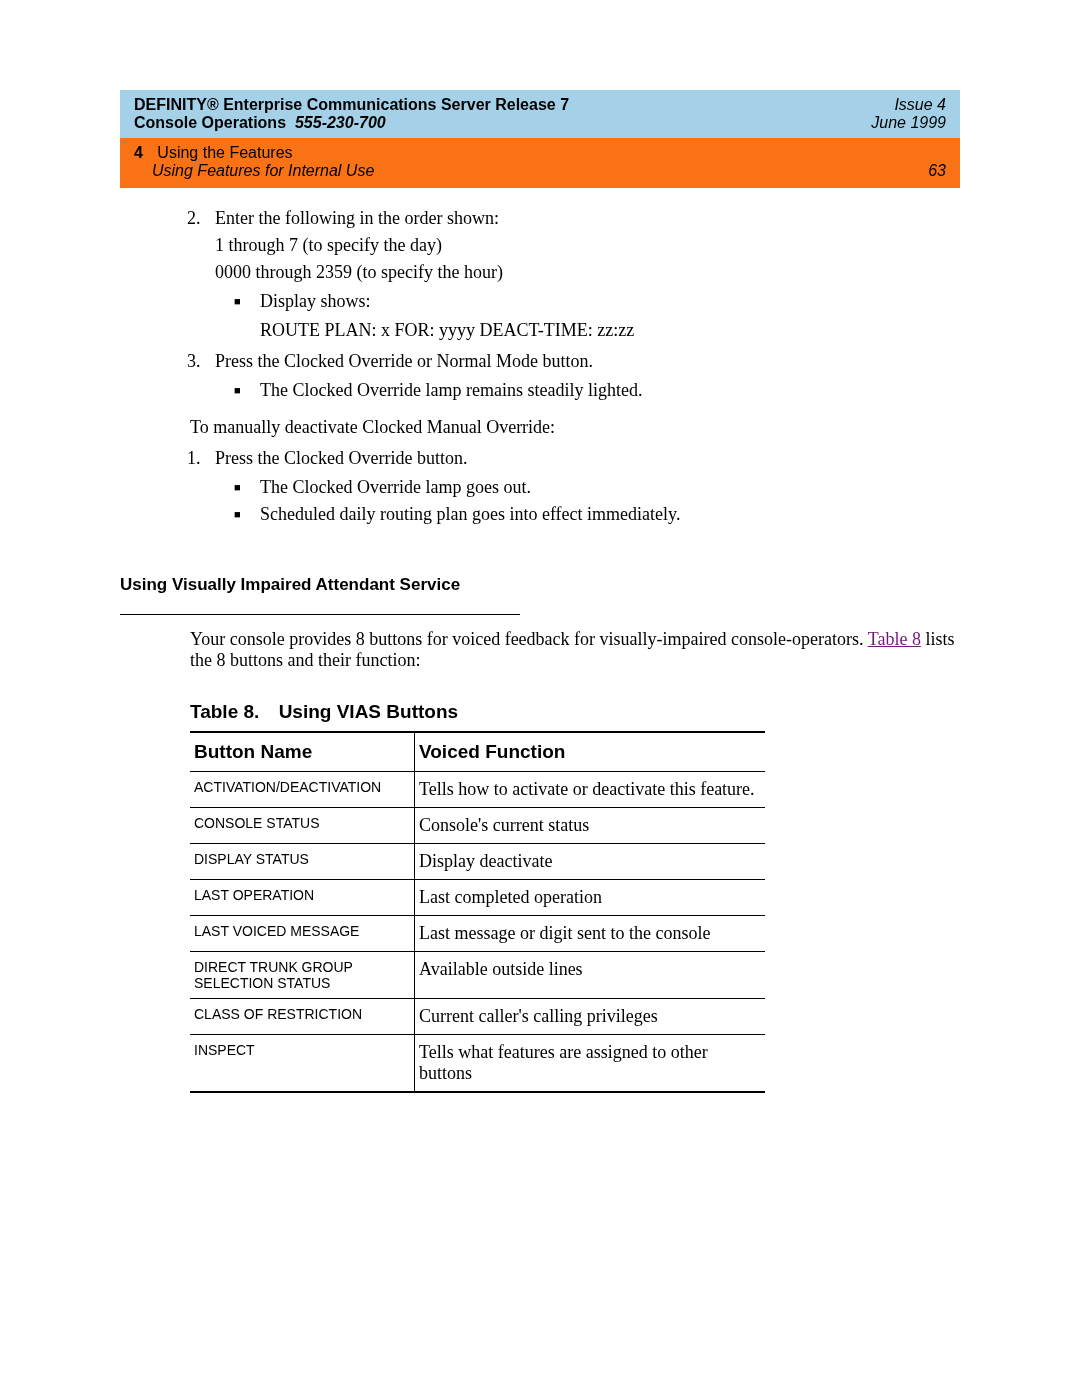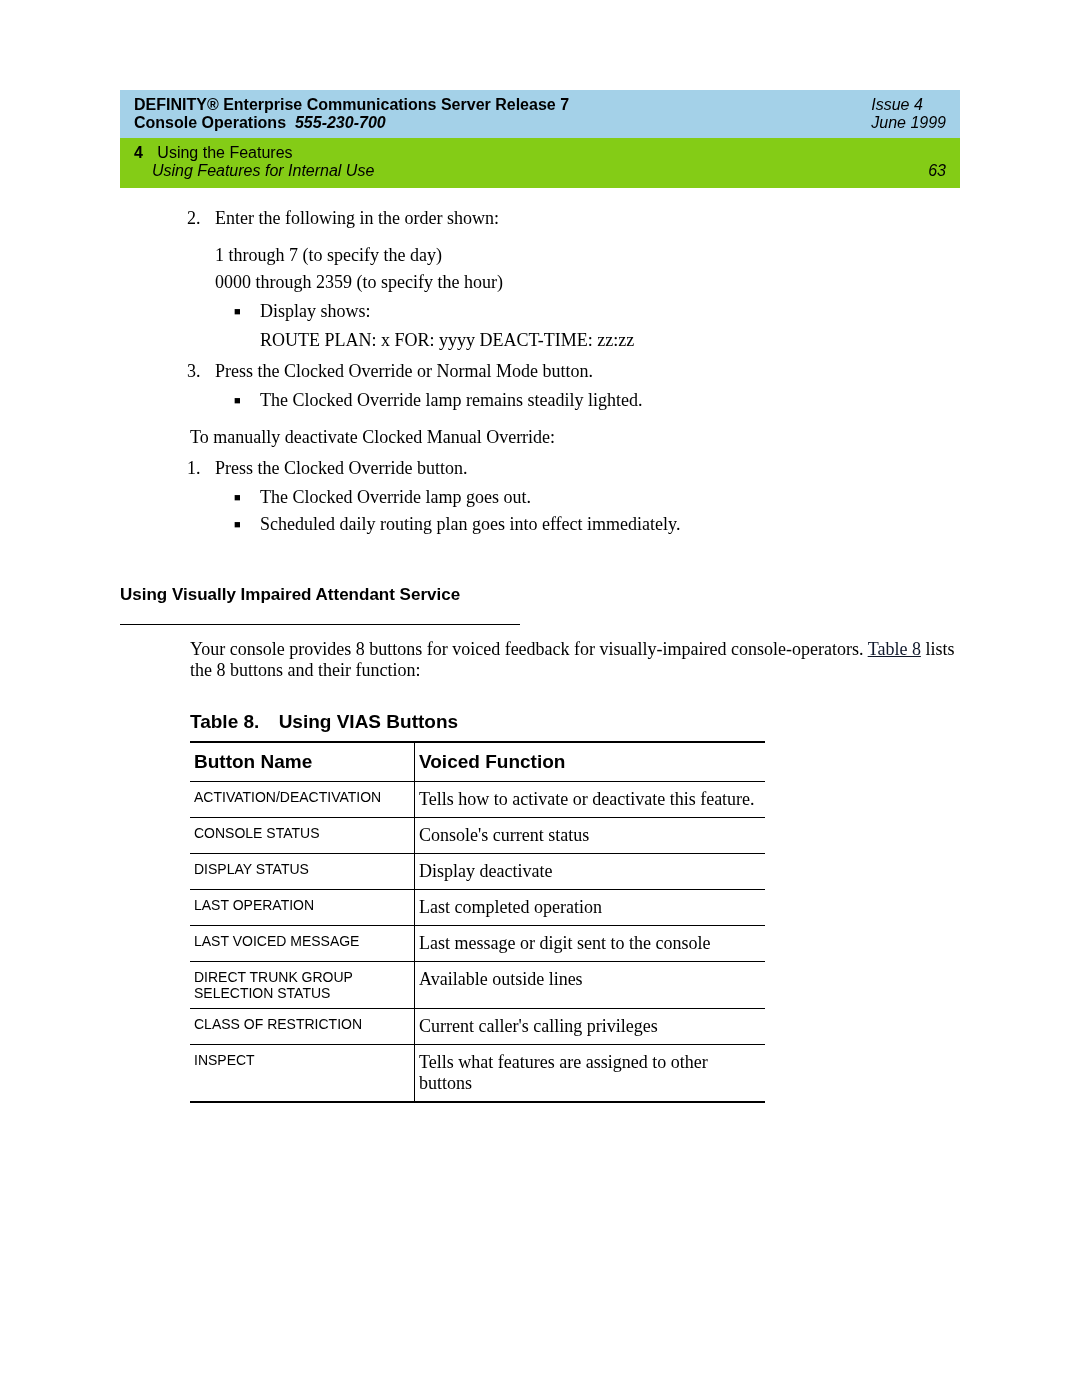--- a/index.html
+++ b/index.html
@@ -19,56 +19,56 @@
     font-size: 16px;
   }
   .hdr .band1 {
     background: #a4d1e8;
     padding: 6px 14px 6px 14px;
     display: flex;
     justify-content: space-between;
   }
   .hdr .band1 .left { font-weight: bold; }
   .hdr .band1 .left .docnum { font-style: italic; font-weight: bold; }
-  .hdr .band1 .right { text-align: left; font-style: italic; }
+  .hdr .band1 .right { text-align: right; font-style: italic; }
   .hdr .band2 {
-    background: #84cc16;
+    background: #f97316;
     padding: 6px 14px 8px 14px;
     display: flex;
     justify-content: space-between;
   }
   .hdr .band2 .left .chnum { font-weight: bold; margin-right: 10px; }
   .hdr .band2 .left .sub { display:block; margin-left: 18px; font-style: italic; }
   .hdr .band2 .right { font-style: italic; align-self: flex-end; }
   .content { padding: 20px 0 0 0; }
   .ol-num { list-style: none; padding-left: 95px; margin: 0; }
   .ol-num > li { position: relative; margin-bottom: 10px; }
   .ol-num > li > .marker {
     position: absolute; left: -28px;
   }
-  .indent-sub { margin-left: 0; margin-top: 16px; }
+  .indent-sub { margin-left: 0; margin-top: 6px; }
   .indent-sub p { margin: 6px 0; }
   ul.square { list-style: none; padding-left: 45px; margin: 8px 0; }
   ul.square > li { position: relative; margin: 6px 0; }
   ul.square > li::before {
     content: "■"; position: absolute; left: -26px; font-size: 11px; top: 4px;
   }
   .body-p { margin: 16px 0 10px 70px; }
   .section-head {
     font-family: Arial, Helvetica, sans-serif;
     font-weight: bold;
     font-size: 17px;
     margin-top: 40px;
     border-bottom: 1.5px solid #000;
     display: inline-block;
     padding-bottom: 19px;
     padding-right: 60px;
   }
   .sec-body { margin: 14px 0 0 70px; }
-  .link { color: #0f172a; text-decoration: underline; }
+  .link { color: #701a75; text-decoration: underline; }
   .tbl-wrap { margin: 30px 0 0 70px; }
   .tbl-caption {
     font-family: Arial, Helvetica, sans-serif;
     font-weight: bold; font-size: 19px;
     margin-bottom: 8px;
   }
   .tbl-caption .tnum { margin-right: 14px; }
   table.vias {
     border-collapse: collapse;
     width: 575px;

